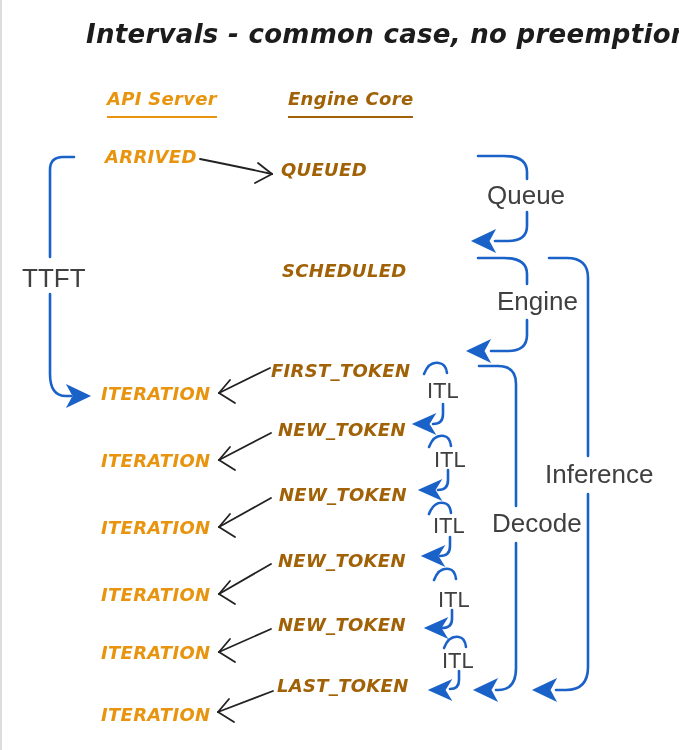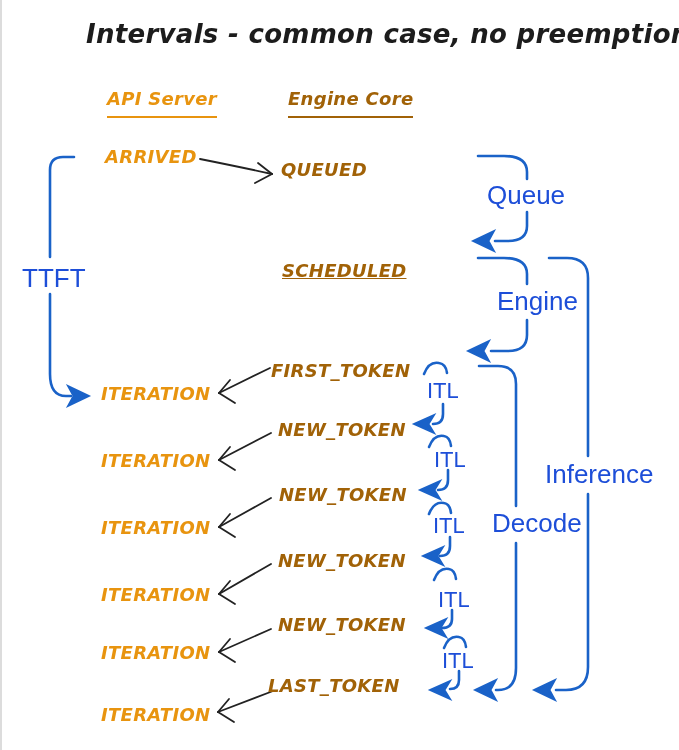--- a/index.html
+++ b/index.html
@@ -21,21 +21,21 @@
     font-style:italic;font-weight:bold;
   }
   .title{font-size:26px;color:#1c1c1c;letter-spacing:.3px;}
   .colhead{
     font-size:18px;letter-spacing:.3px;
     padding-bottom:8px;border-bottom:2px solid currentColor;
   }
   .event{font-size:18px;letter-spacing:.3px;}
   .api{color:#E8940F;}
   .core{color:#a16207;}
-  .blue{color:#1d4ed8;font-family:"Liberation Sans",sans-serif;font-weight:500;}
+  .blue{color:#404040;font-family:"Liberation Sans",sans-serif;font-weight:500;}
   .big{font-size:26px;}
   .itl{font-size:22px;}
 </style>
 </head>
 <body>
 
 <div class="canvas">
   <div class="edge"></div>
 
   <svg class="layer" width="679" height="750" viewBox="0 0 679 750">
@@ -145,27 +145,27 @@
 
   <div class="txt hand event api" style="left:105px;top:148px;">ARRIVED</div>
   <div class="txt hand event api" style="left:101px;top:385px;">ITERATION</div>
   <div class="txt hand event api" style="left:101px;top:452px;">ITERATION</div>
   <div class="txt hand event api" style="left:101px;top:519px;">ITERATION</div>
   <div class="txt hand event api" style="left:101px;top:586px;">ITERATION</div>
   <div class="txt hand event api" style="left:101px;top:644px;">ITERATION</div>
   <div class="txt hand event api" style="left:101px;top:706px;">ITERATION</div>
 
   <div class="txt hand event core" style="left:281px;top:161px;">QUEUED</div>
-  <div class="txt hand event core" style="left:282px;top:262px;text-decoration:underline;">SCHEDULED</div>
+  <div class="txt hand event core" style="left:282px;top:262px;">SCHEDULED</div>
   <div class="txt hand event core" style="left:271px;top:362px;">FIRST_TOKEN</div>
   <div class="txt hand event core" style="left:278px;top:421px;">NEW_TOKEN</div>
   <div class="txt hand event core" style="left:279px;top:486px;">NEW_TOKEN</div>
   <div class="txt hand event core" style="left:278px;top:552px;">NEW_TOKEN</div>
   <div class="txt hand event core" style="left:278px;top:616px;">NEW_TOKEN</div>
-  <div class="txt hand event core" style="left:268px;top:677px;">LAST_TOKEN</div>
+  <div class="txt hand event core" style="left:277px;top:677px;">LAST_TOKEN</div>
 
   <div class="txt blue big" style="left:22px;top:265px;">TTFT</div>
   <div class="txt blue big" style="left:487px;top:182px;">Queue</div>
   <div class="txt blue big" style="left:497px;top:288px;">Engine</div>
   <div class="txt blue big" style="left:545px;top:461px;">Inference</div>
   <div class="txt blue big" style="left:472px;top:510px;margin-left:20px;">Decode</div>
 
   <div class="txt blue itl" style="left:427px;top:380px;">ITL</div>
   <div class="txt blue itl" style="left:434px;top:449px;">ITL</div>
   <div class="txt blue itl" style="left:433px;top:515px;">ITL</div>

